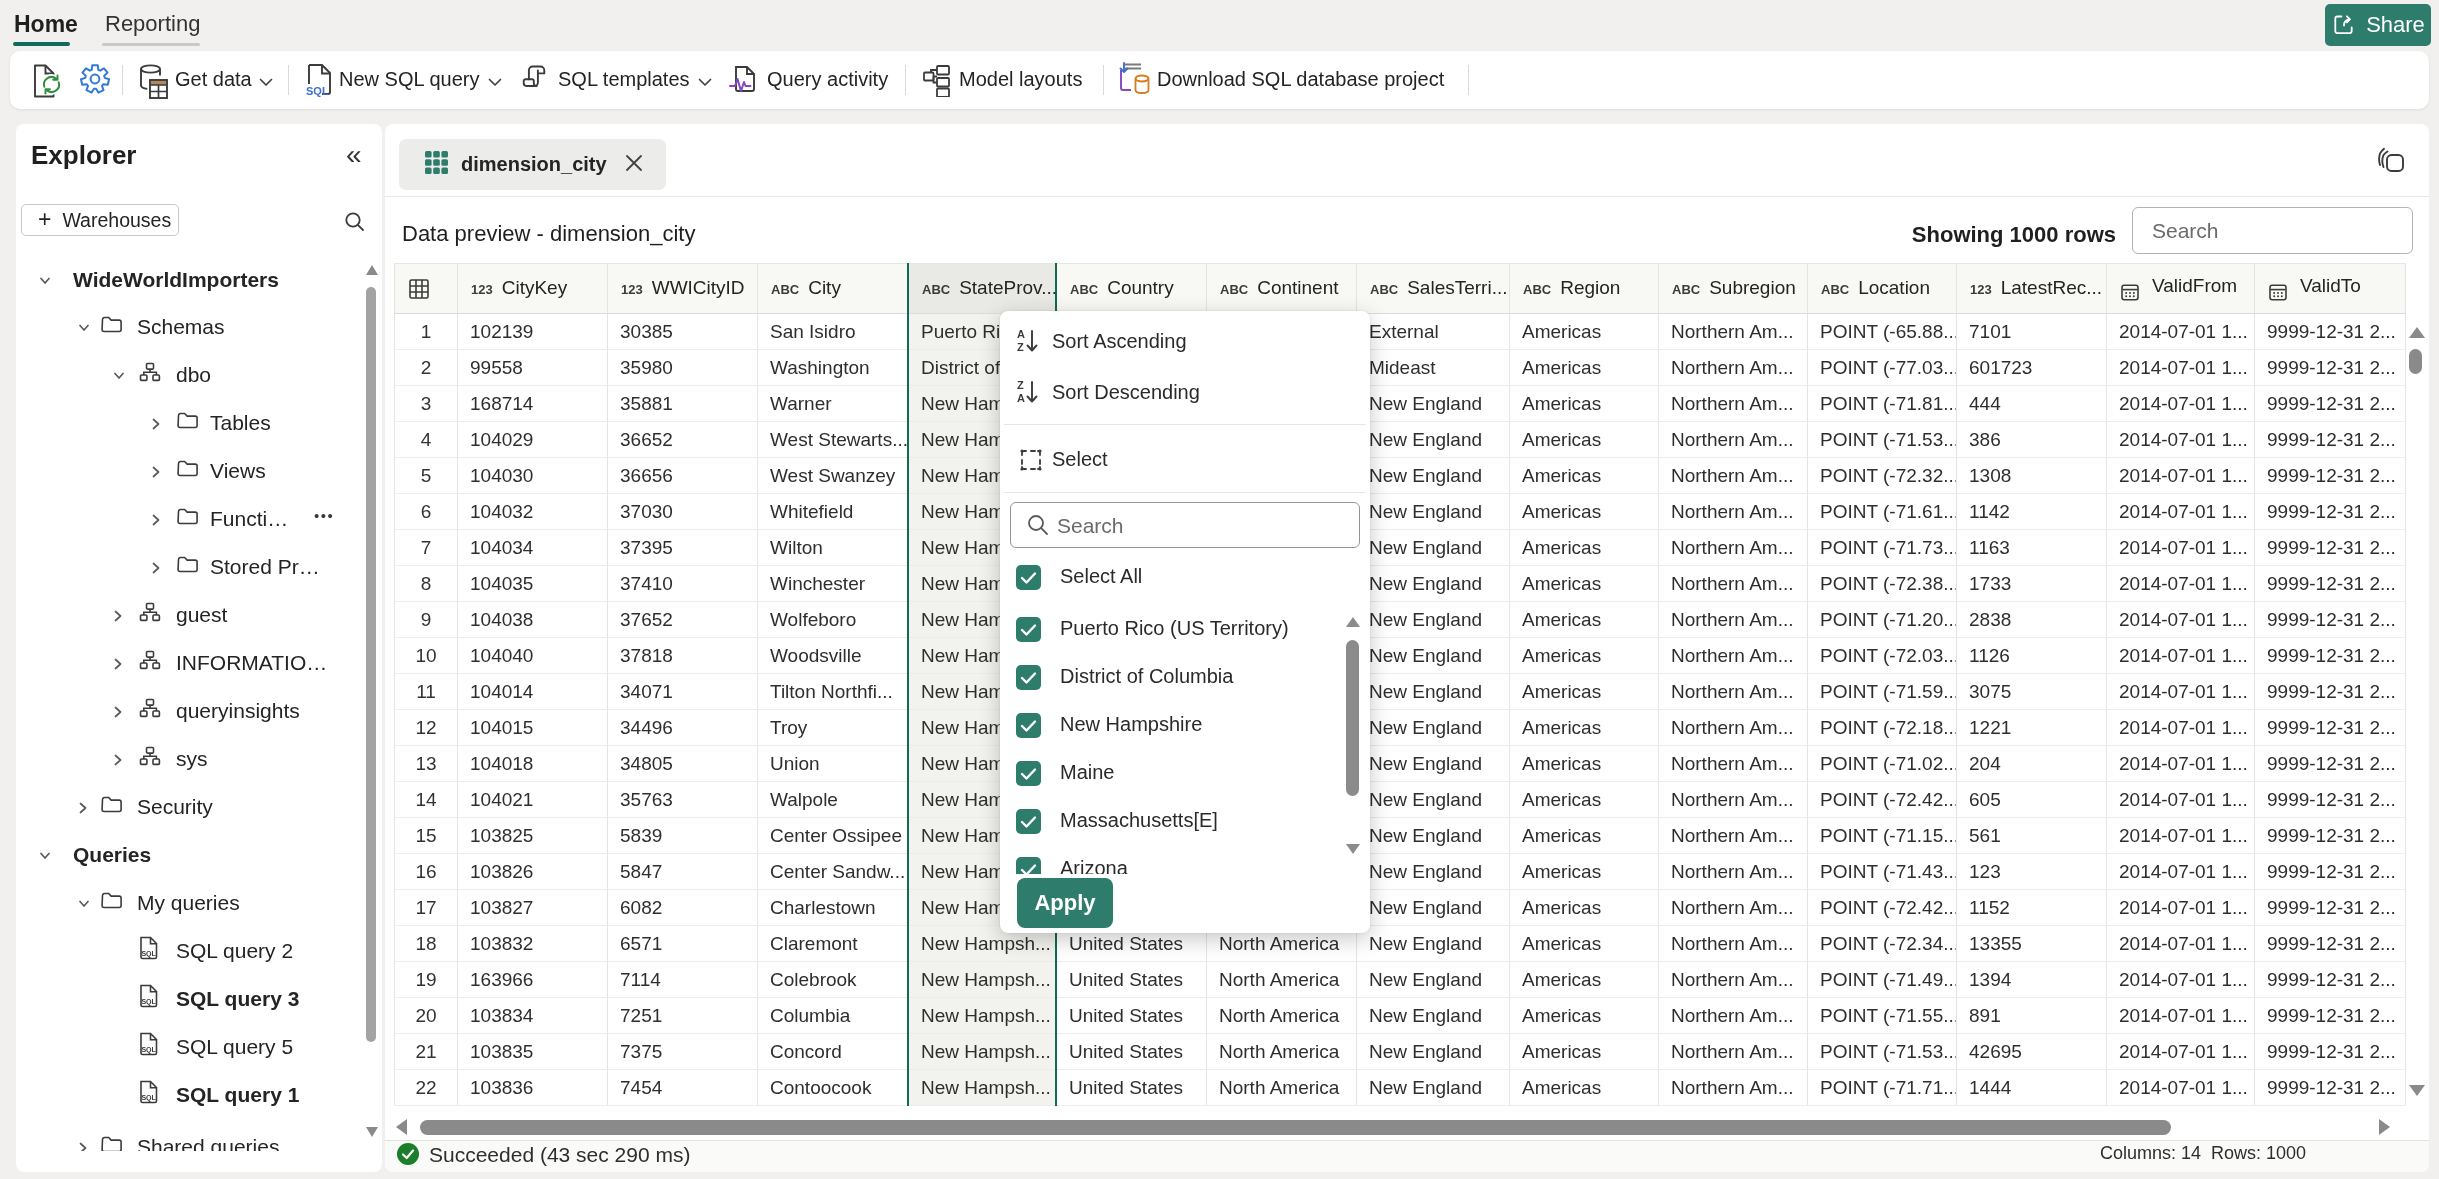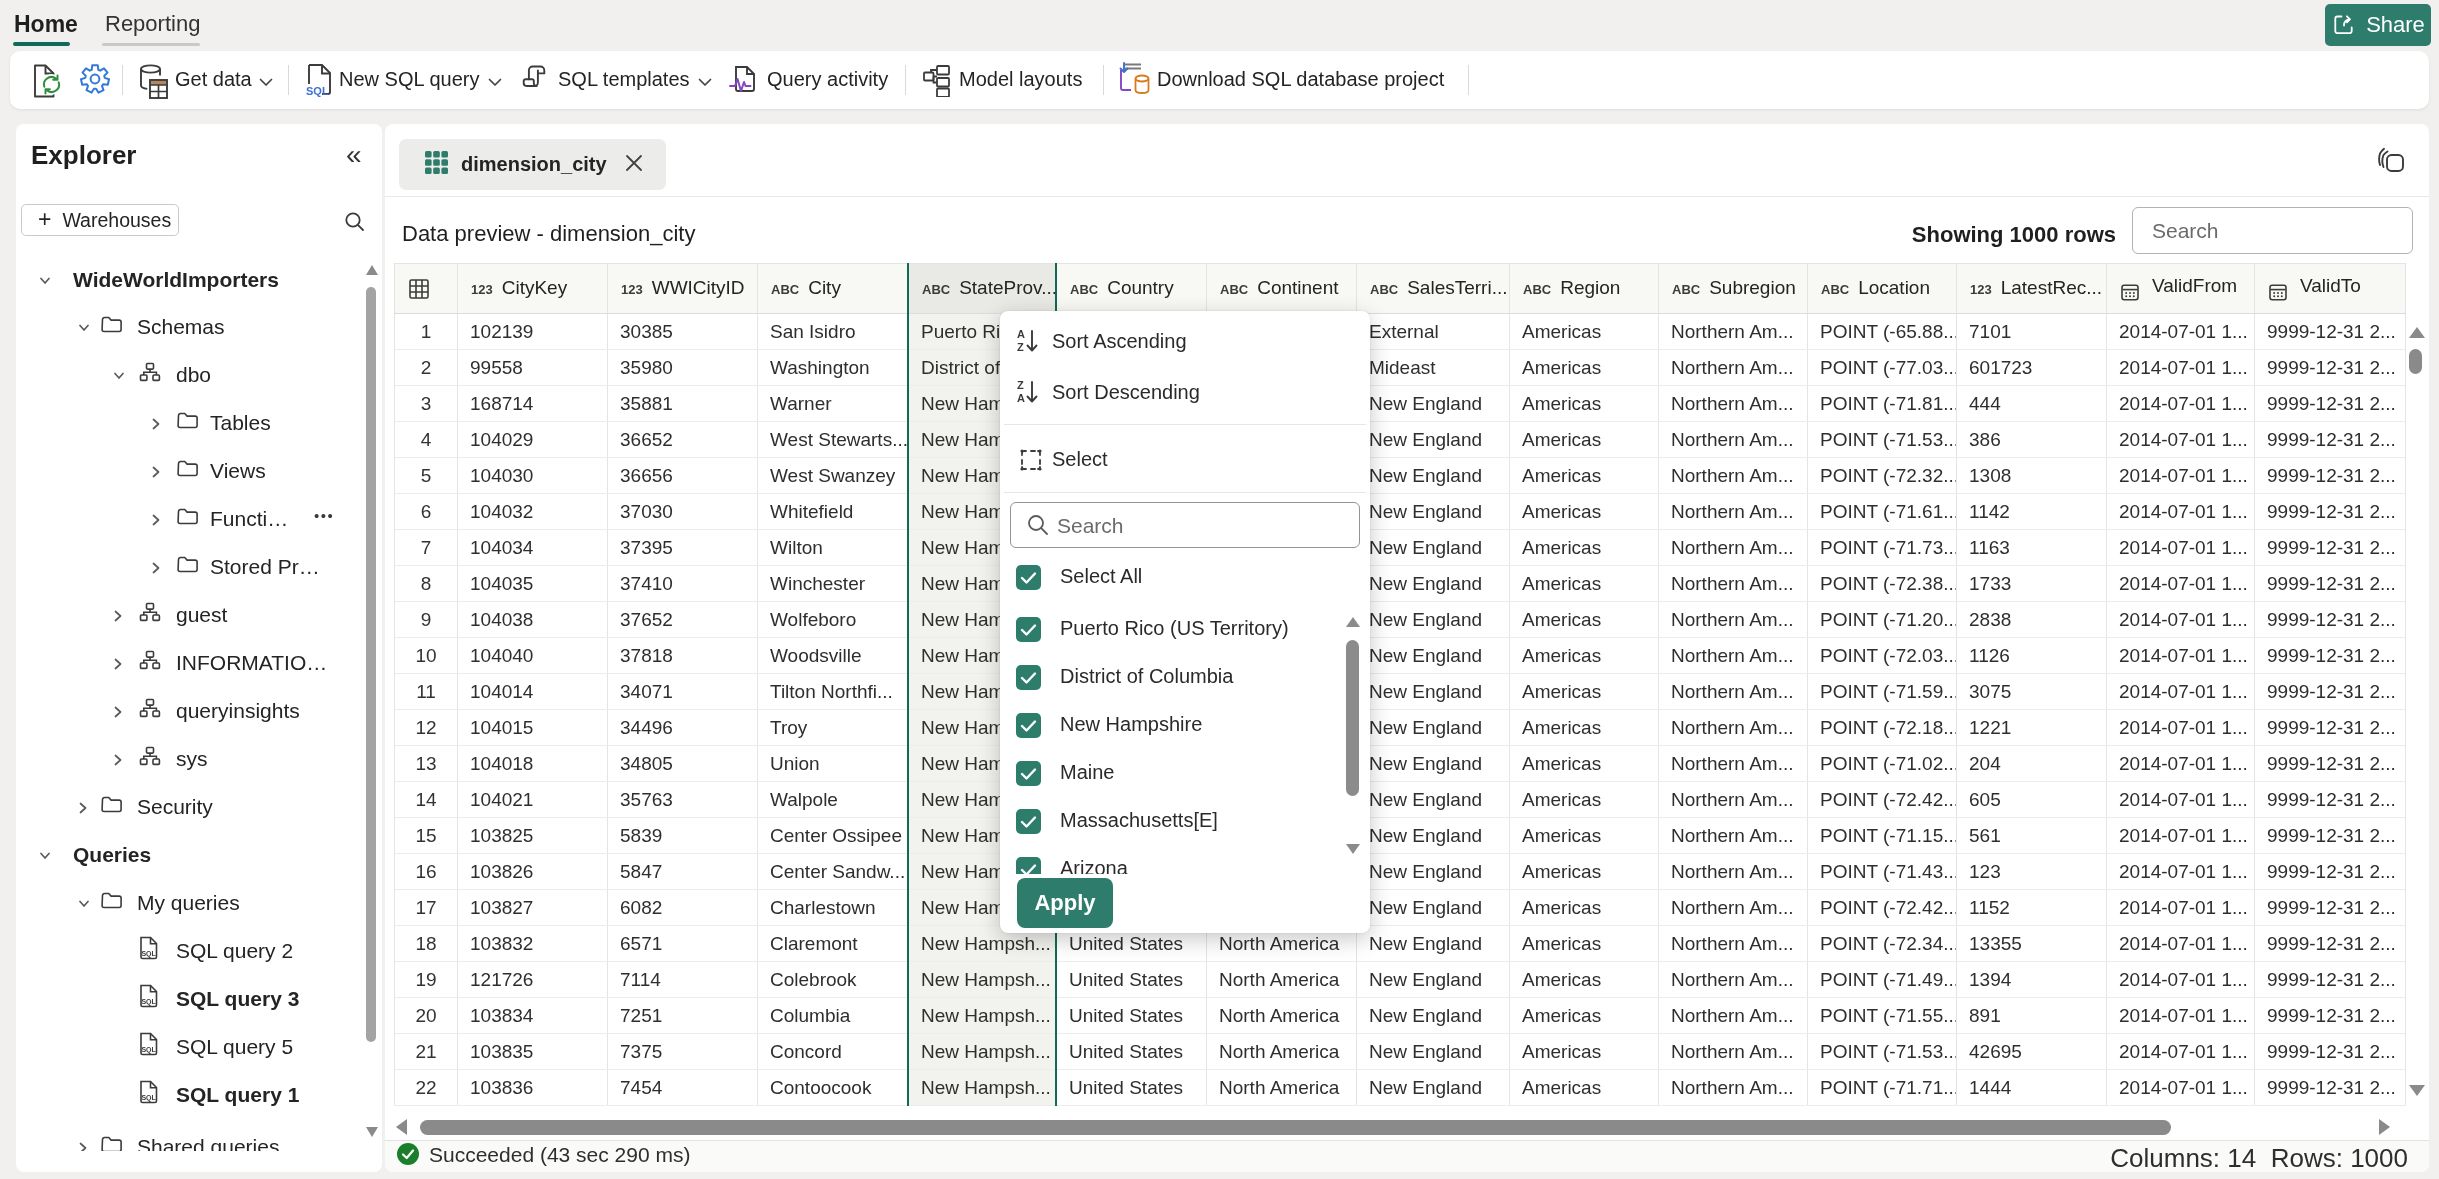--- a/index.html
+++ b/index.html
@@ -58,21 +58,21 @@
 #vsb-th { position:absolute; left:2409px; top:349px; width:13px; height:25px; background:#8a8a8a; border-radius:7px; }
 #vsb-dn { position:absolute; left:2409px; top:1085px; width:0; height:0; border-left:8px solid transparent; border-right:8px solid transparent; border-top:11px solid #8a8a8a; }
 #hsb-l { position:absolute; left:396px; top:1119px; width:0; height:0; border-top:8px solid transparent; border-bottom:8px solid transparent; border-right:11px solid #8a8a8a; }
 #hsb-th { position:absolute; left:420px; top:1120px; width:1751px; height:15px; background:#8a8a8a; border-radius:8px; }
 #hsb-r { position:absolute; left:2379px; top:1119px; width:0; height:0; border-top:8px solid transparent; border-bottom:8px solid transparent; border-left:11px solid #8a8a8a; }
 
 
 #status { position:absolute; left:385px; top:1140px; width:2044px; height:32px; background:#fafaf8; border-top:1px solid #e2e2e2; border-radius:0 0 8px 8px; }
 #okc { position:absolute; left:397px; top:1143px; width:22px; height:22px; border-radius:50%; background:#1b7e2a; }
 #oktxt { position:absolute; left:429px; top:1143px; font-size:21px; color:#2e2e2e; }
-#colrows { position:absolute; left:2100px; top:1143px; width:308px; text-align:right; font-size:26px; color:#2e2e2e; }
+#colrows { position:absolute; left:2100px; top:1143px; width:308px; font-size:18px; color:#2e2e2e; }
 
 
 #menu { position:absolute; left:1000px; top:311px; width:370px; height:622px; background:#fff; border-radius:8px; box-shadow:0 6px 22px rgba(0,0,0,.22), 0 0 2px rgba(0,0,0,.12); }
 .mi { position:absolute; left:1052px; font-size:20px; color:#2a2a2a; }
 .mdiv { position:absolute; left:1004px; width:362px; height:1px; background:#e6e6e6; }
 #msearch { position:absolute; left:1010px; top:502px; width:350px; height:46px; border:1px solid #949492; border-radius:6px; background:#fff; }
 .cbx { position:absolute; left:1016px; width:25px; height:25px; background:#2e7c6c; border-radius:5px; }
 .cbl { position:absolute; left:1060px; font-size:20px; color:#2a2a2a; white-space:nowrap; }
 #mscroll-th { position:absolute; left:1346px; top:640px; width:13px; height:156px; background:#8b8b8b; border-radius:7px; }
 #apply { position:absolute; left:1017px; top:878px; width:96px; height:50px; background:#2e7c6c; border-radius:8px; color:#fff; font-size:22px; font-weight:700; display:flex; align-items:center; justify-content:center; }
@@ -718,21 +718,21 @@
         <td>New England</td>
         <td>Americas</td>
         <td>Northern Am...</td>
         <td>POINT (-72.34...</td>
         <td>13355</td>
         <td>2014-07-01 1...</td>
         <td>9999-12-31 2...</td>
       </tr>
 <tr>
         <td class="rn">19</td>
-        <td>121726</td>
+        <td>163966</td>
         <td>7114</td>
         <td>Colebrook</td>
         <td class="selc">New Hampsh...</td>
         <td>United States</td>
         <td>North America</td>
         <td>New England</td>
         <td>Americas</td>
         <td>Northern Am...</td>
         <td>POINT (-71.49...</td>
         <td>1394</td>

